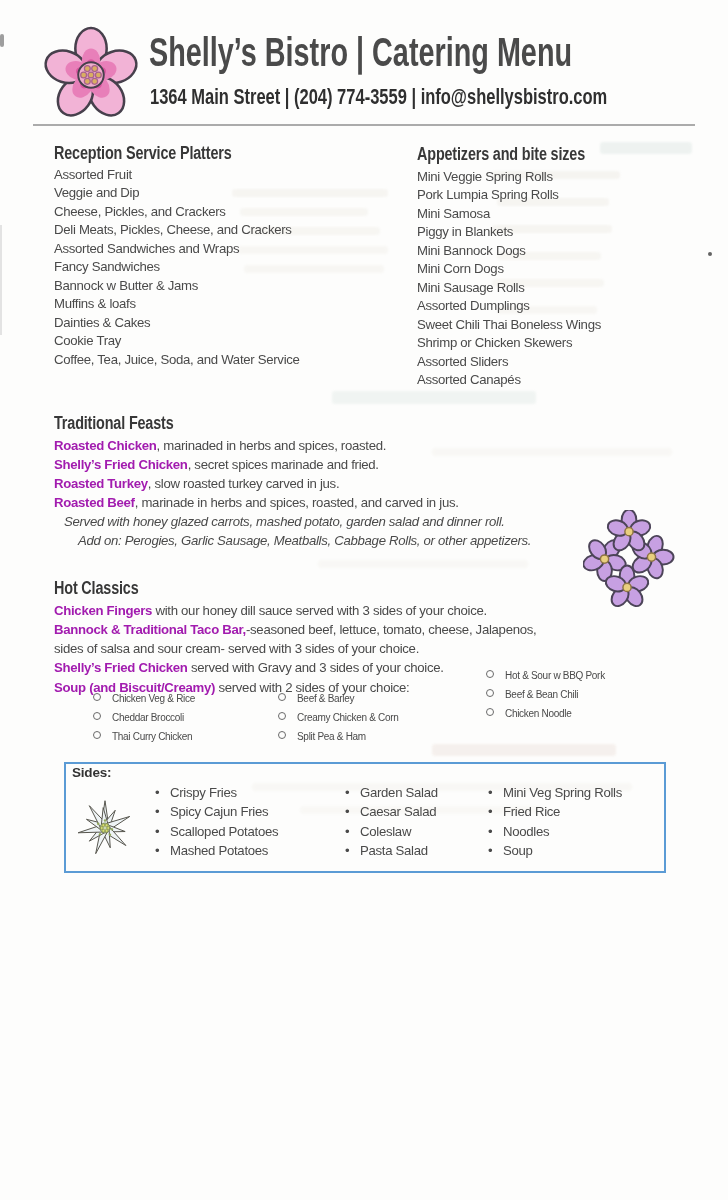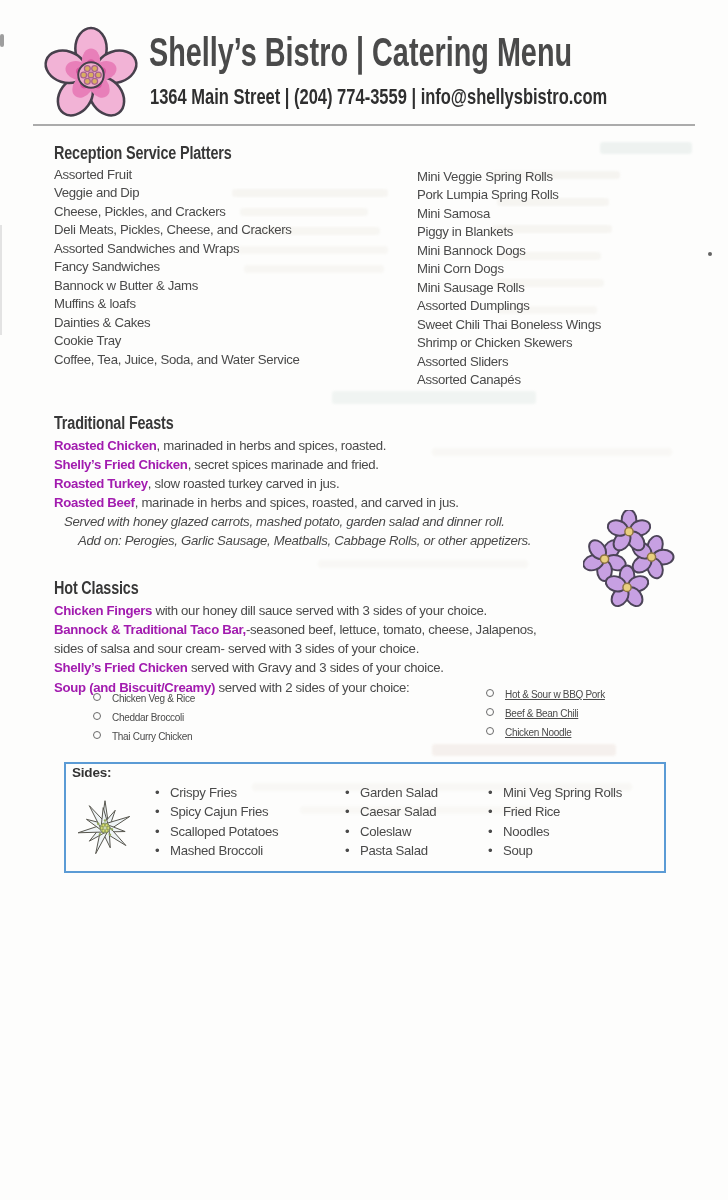--- a/index.html
+++ b/index.html
@@ -123,20 +123,23 @@
     <div class="li">Deli Meats, Pickles, Cheese, and Crackers</div>
     <div class="li">Assorted Sandwiches and Wraps</div>
     <div class="li">Fancy Sandwiches</div>
     <div class="li">Bannock w Butter &amp; Jams</div>
     <div class="li">Muffins &amp; loafs</div>
     <div class="li">Dainties &amp; Cakes</div>
     <div class="li">Cookie Tray</div>
     <div class="li">Coffee, Tea, Juice, Soda, and Water Service</div>
   </div>
 
+  <div class="abs" style="left:417px;top:144px;">
+    <span class="h2x">Appetizers and bite sizes</span>
+  </div>
   <div class="abs" style="left:417px;top:168px;">
     <div class="li">Mini Veggie Spring Rolls</div>
     <div class="li">Pork Lumpia Spring Rolls</div>
     <div class="li">Mini Samosa</div>
     <div class="li">Piggy in Blankets</div>
     <div class="li">Mini Bannock Dogs</div>
     <div class="li">Mini Corn Dogs</div>
     <div class="li">Mini Sausage Rolls</div>
     <div class="li">Assorted Dumplings</div>
     <div class="li">Sweet Chili Thai Boneless Wings</div>
@@ -193,21 +196,26 @@
   <div class="line" style="left:54px;top:622px;"><b>Bannock &amp; Traditional Taco Bar,</b><span>-seasoned beef, lettuce, tomato, cheese, Jalapenos,</span></div>
   <div class="line" style="left:54px;top:641px;"><b></b><span>sides of salsa and sour cream- served with 3 sides of your choice.</span></div>
   <div class="line" style="left:54px;top:660px;"><b>Shelly’s Fried Chicken</b><span> served with Gravy and 3 sides of your choice.</span></div>
   <div class="line" style="left:54px;top:680px;"><b>Soup (and Biscuit/Creamy)</b><span> served with 2 sides of your choice:</span></div>
 
   <div class="soupcol" style="left:93px;top:693px;">
     <div class="srow"><span class="oc"></span><span>Chicken Veg &amp; Rice</span></div>
     <div class="srow"><span class="oc"></span><span>Cheddar Broccoli</span></div>
     <div class="srow"><span class="oc"></span><span>Thai Curry Chicken</span></div>
   </div>
-  <div class="soupcol" style="left:486px;top:689px;text-decoration:underline;">
+  <div class="soupcol" style="left:278px;top:693px;">
+    <div class="srow"><span class="oc"></span><span>Beef &amp; Barley</span></div>
+    <div class="srow"><span class="oc"></span><span>Creamy Chicken &amp; Corn</span></div>
+    <div class="srow"><span class="oc"></span><span>Split Pea &amp; Ham</span></div>
+  </div>
+  <div class="soupcol" style="left:486px;top:670px;">
     <div class="srow"><span class="oc"></span><span>Hot &amp; Sour w BBQ Pork</span></div>
     <div class="srow"><span class="oc"></span><span>Beef &amp; Bean Chili</span></div>
     <div class="srow"><span class="oc"></span><span>Chicken Noodle</span></div>
   </div>
 
   <div class="sidesbox"></div>
   <div class="sideslabel">Sides:</div>
 
   <svg class="abs" style="left:74px;top:795px;" width="62" height="66" viewBox="0 0 100 100">
     <g fill="#eef3f5" stroke="#55544c" stroke-width="1.6" stroke-linejoin="round">
@@ -239,21 +247,21 @@
         <circle cx="44.8" cy="50" r="2.4"></circle>
       <circle cx="47.4" cy="45.5" r="2.4"></circle>
         <circle cx="52.6" cy="45.5" r="2.4"></circle>
     </g>
   </svg>
 
   <div class="sidecol" style="left:155px;top:785px;">
     <div class="brow"><span class="bu"></span><span>Crispy Fries</span></div>
     <div class="brow"><span class="bu"></span><span>Spicy Cajun Fries</span></div>
     <div class="brow"><span class="bu"></span><span>Scalloped Potatoes</span></div>
-    <div class="brow"><span class="bu"></span><span>Mashed Broccoli</span></div>
+    <div class="brow"><span class="bu"></span><span>Mashed Potatoes</span></div>
   </div>
   <div class="sidecol" style="left:345px;top:785px;">
     <div class="brow"><span class="bu"></span><span>Garden Salad</span></div>
     <div class="brow"><span class="bu"></span><span>Caesar Salad</span></div>
     <div class="brow"><span class="bu"></span><span>Coleslaw</span></div>
     <div class="brow"><span class="bu"></span><span>Pasta Salad</span></div>
   </div>
   <div class="sidecol" style="left:488px;top:785px;">
     <div class="brow"><span class="bu"></span><span>Mini Veg Spring Rolls</span></div>
     <div class="brow"><span class="bu"></span><span>Fried Rice</span></div>

